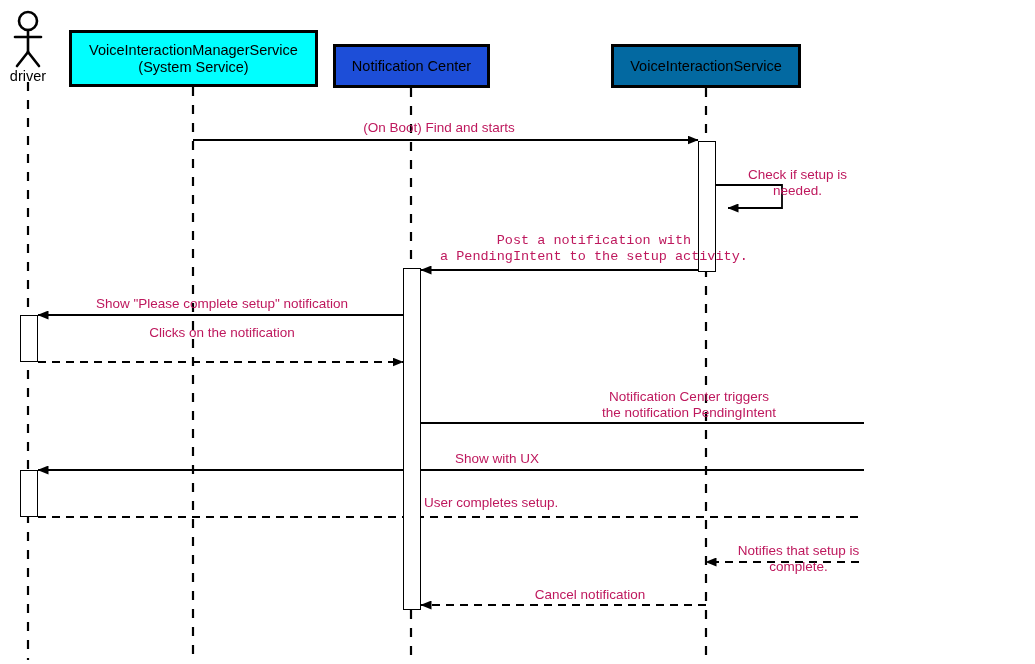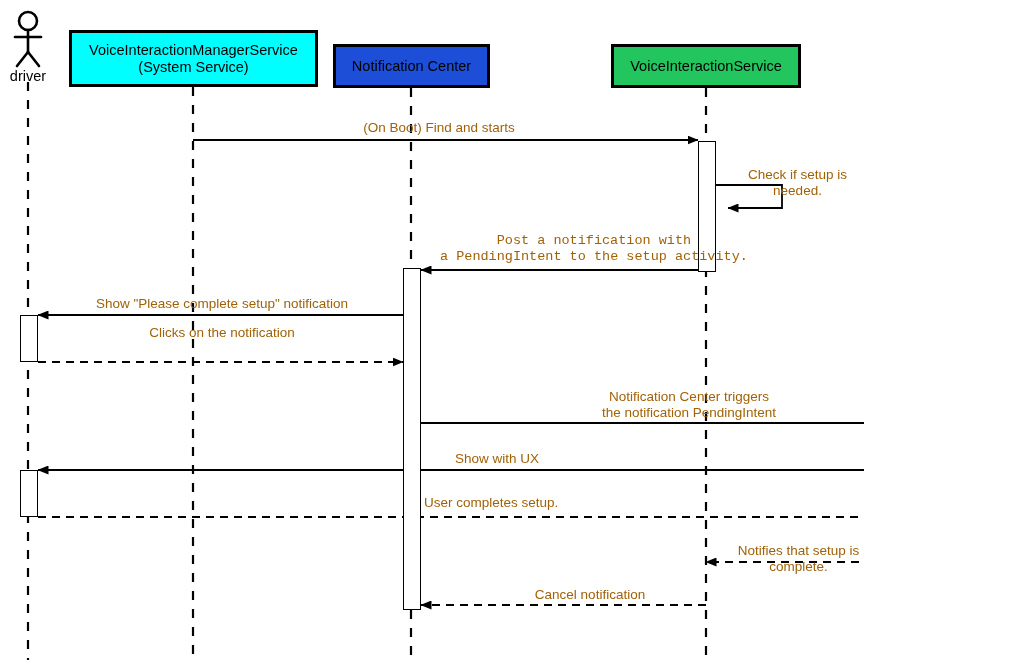--- a/index.html
+++ b/index.html
@@ -42,21 +42,21 @@
   .actor-label {
     position: absolute;
     font-size: 14.5px;
     text-align: center;
     color: #000000;
   }
   .msg-label {
     position: absolute;
     font-size: 13.5px;
     line-height: 1.18;
-    color: #a16207;
+    color: #be185d;
     white-space: pre-line;
   }
   .msg-label.center { text-align: center; transform: translateX(-50%); }
   .msg-label.left   { text-align: center; }
   .activation {
     position: absolute;
     box-sizing: border-box;
     background: #ffffff;
     border: 1.6px solid #000000;
   }
@@ -99,21 +99,21 @@
           <line x1="28" y1="52" x2="17" y2="66" stroke="#000000" stroke-width="2.6" fill="none" stroke-linecap="round"></line>
           <line x1="28" y1="52" x2="39" y2="66" stroke="#000000" stroke-width="2.6" fill="none" stroke-linecap="round"></line>
         </g>
       </g>
   </svg>
 
   <div id="boxes-layer">
       <div class="lifeline-box" style="left: 69px; top: 30px; width: 249px; height: 57px; background: rgb(0, 255, 255);">VoiceInteractionManagerService
 (System Service)</div>
       <div class="lifeline-box" style="left: 333px; top: 44px; width: 157px; height: 44px; background: #1d4ed8;">Notification Center</div>
-      <div class="lifeline-box" style="left: 611px; top: 44px; width: 190px; height: 44px; background: #22c55e;">VoiceInteractionService</div>
+      <div class="lifeline-box" style="left: 611px; top: 44px; width: 190px; height: 44px; background: #0369a1;">VoiceInteractionService</div>
       <div class="lifeline-box" style="left: 905px; top: 44px; width: 122px; height: 44px; background: #c4b5fd;">Setup Activity</div>
       <div class="actor-label" style="left: -22px; top: 68px; width: 100px;">driver</div>
     </div>
   <div id="activations-layer">
       <div class="activation" style="left: 698px; top: 141px; width: 18px; height: 131px;"></div>
       <div class="activation" style="left: 403px; top: 268px; width: 18px; height: 342px;"></div>
       <div class="activation" style="left: 20px; top: 315px; width: 18px; height: 47px;"></div>
       <div class="activation" style="left: 20px; top: 470px; width: 18px; height: 47px;"></div>
       <div class="activation" style="left: 957px; top: 423px; width: 18px; height: 140px;"></div>
     </div>

